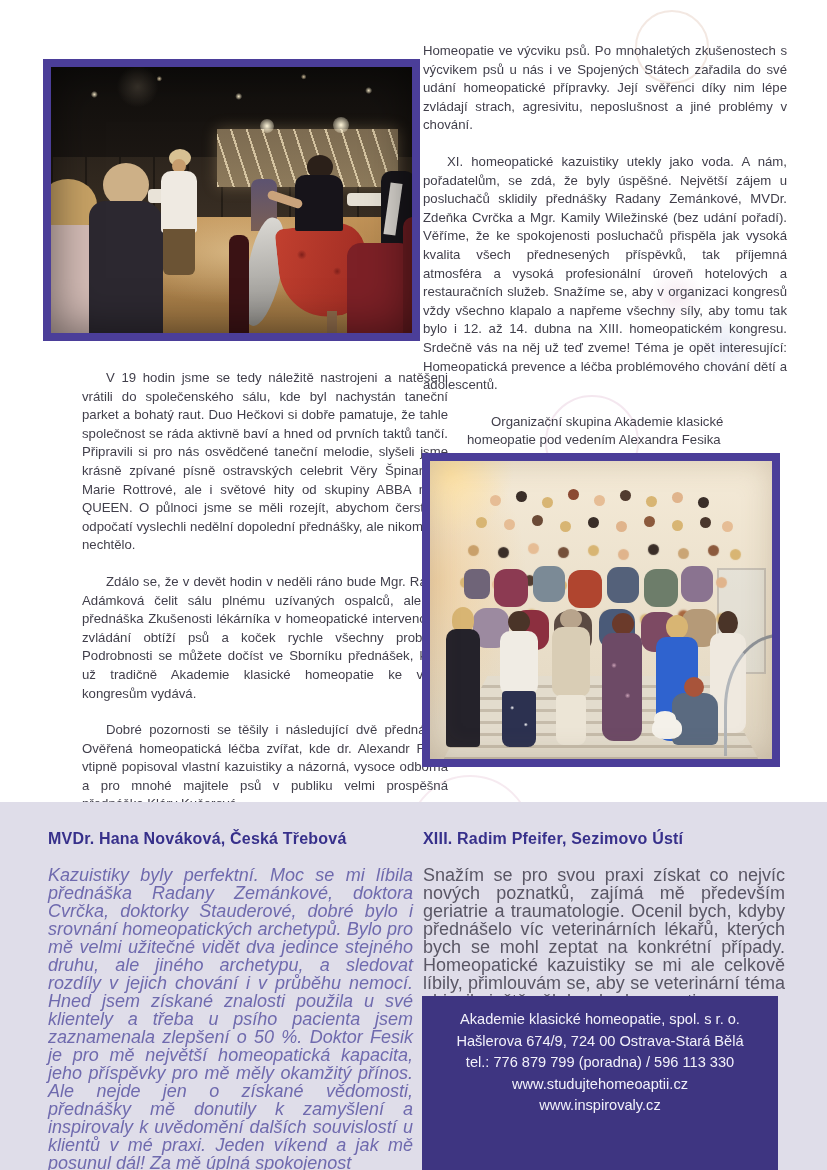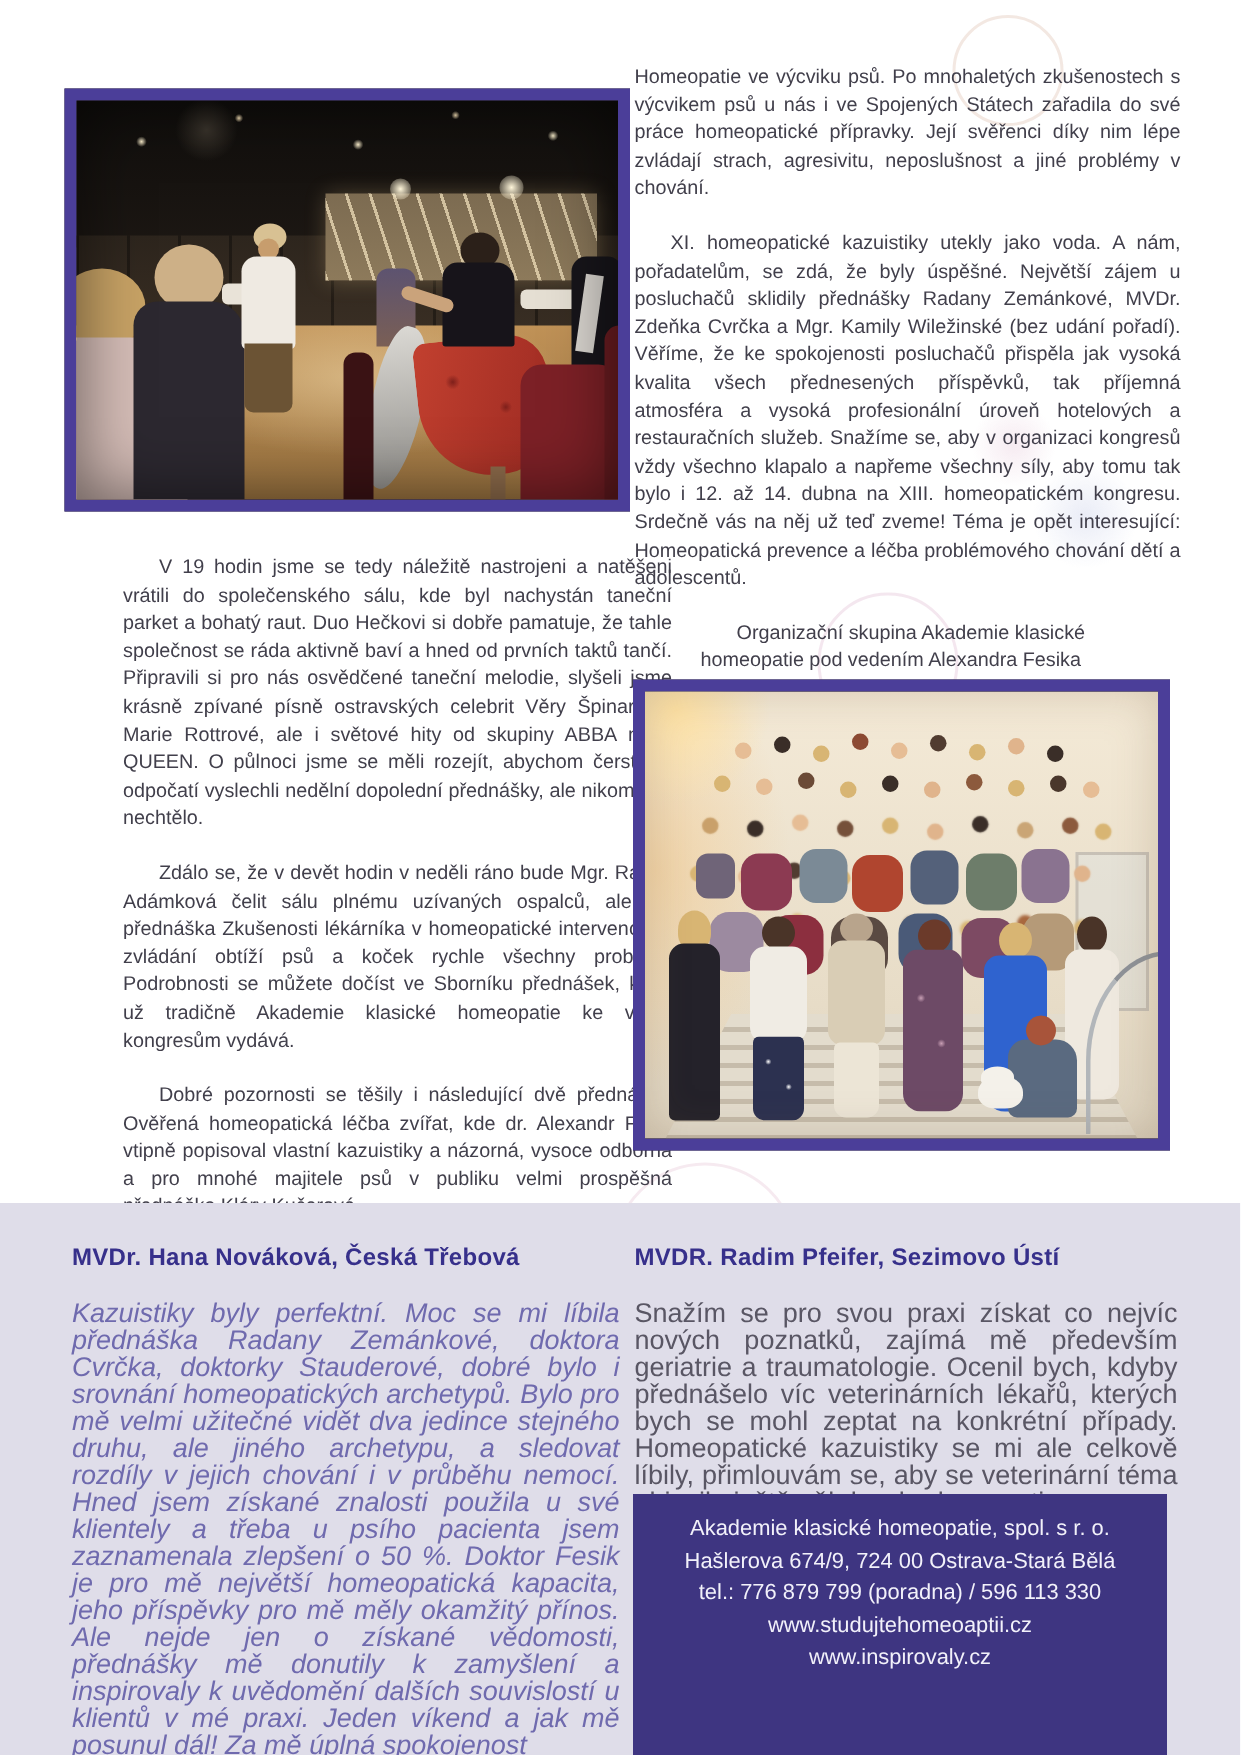--- a/index.html
+++ b/index.html
@@ -171,21 +171,21 @@
     <div class="p1-d-leg"></div>
     <div class="p1-r-figure"></div>
     <div class="p1-r-scarf"></div>
     <div class="p1-chairC"></div>
     <div class="p1-chairR"></div>
     <div class="p1-chairR2"></div>
     <div class="p1-vignette"></div>
   </figure>
 
   <div class="col right-col">
-    <p class="no-indent">Homeopatie ve výcviku psů. Po mnohaletých zkušenostech s výcvikem psů u nás i ve Spojených Státech zařadila do své práce homeopatické přípravky. Její svěřenci díky nim lépe zvládají strach, agresivitu, neposlušnost a jiné problémy v chování.</p>
+    <p class="no-indent">Homeopatie ve výcviku psů. Po mnohaletých zkušenostech s výcvikem psů u nás i ve Spojených Státech zařadila do své udání homeopatické přípravky. Její svěřenci díky nim lépe zvládají strach, agresivitu, neposlušnost a jiné problémy v chování.</p>
     <p>XI. homeopatické kazuistiky utekly jako voda. A nám, pořadatelům, se zdá, že byly úspěšné. Největší zájem u posluchačů sklidily přednášky Radany Zemánkové, MVDr. Zdeňka Cvrčka a Mgr. Kamily Wiležinské (bez udání pořadí). Věříme, že ke spokojenosti posluchačů přispěla jak vysoká kvalita všech přednesených příspěvků, tak příjemná atmosféra a vysoká profesionální úroveň hotelových a restauračních služeb. Snažíme se, aby v organizaci kongresů vždy všechno klapalo a napřeme všechny síly, aby tomu tak bylo i 12. až 14. dubna na XIII. homeopatickém kongresu. Srdečně vás na něj už teď zveme! Téma je opět interesující: Homeopatická prevence a léčba problémového chování dětí a adolescentů.</p>
     <p class="byline">Organizační skupina Akademie klasické homeopatie pod vedením Alexandra Fesika</p>
   </div>
 
   <div class="col left-col">
     <p>V 19 hodin jsme se tedy náležitě nastrojeni a natěšeni vrátili do společenského sálu, kde byl nachystán taneční parket a bohatý raut. Duo Hečkovi si dobře pamatuje, že tahle společnost se ráda aktivně baví a hned od prvních taktů tančí. Připravili si pro nás osvědčené taneční melodie, slyšeli jsme krásně zpívané písně ostravských celebrit Věry Špinarové, Marie Rottrové, ale i světové hity od skupiny ABBA nebo QUEEN. O půlnoci jsme se měli rozejít, abychom čerství a odpočatí vyslechli nedělní dopolední přednášky, ale nikomu se nechtělo.</p>
     <p>Zdálo se, že v devět hodin v neděli ráno bude Mgr. Radka Adámková čelit sálu plnému uzívaných ospalců, ale její přednáška Zkušenosti lékárníka v homeopatické intervenci při zvládání obtíží psů a koček rychle všechny probrala. Podrobnosti se můžete dočíst ve Sborníku přednášek, který už tradičně Akademie klasické homeopatie ke všem kongresům vydává.</p>
     <p>Dobré pozornosti se těšily i následující dvě přednášky, Ověřená homeopatická léčba zvířat, kde dr. Alexandr Fesik vtipně popisoval vlastní kazuistiky a názorná, vysoce odborná a pro mnohé majitele psů v publiku velmi prospěšná přednáška Kláry Kučerové,</p>
   </div>
 
@@ -212,21 +212,21 @@
     <div class="p2-crouch"></div>
     <div class="p2-crouch-head"></div>
     <div class="p2-dog"></div>
     <div class="p2-rail"></div>
     <div class="p2-vignette"></div>
   </figure>
 
   <div class="band"></div>
 
   <h2 class="t-heading left">MVDr. Hana Nováková, Česká Třebová</h2>
-  <h2 class="t-heading right">MVDR. Radim Pfeifer, Sezimovo Ústí</h2>
+  <h2 class="t-heading right">XIII. Radim Pfeifer, Sezimovo Ústí</h2>
 
   <div class="t-body left">Kazuistiky byly perfektní. Moc se mi líbila přednáška Radany Zemánkové, doktora Cvrčka, doktorky Stauderové, dobré bylo i srovnání homeopatických archetypů. Bylo pro mě velmi užitečné vidět dva jedince stejného druhu, ale jiného archetypu, a sledovat rozdíly v jejich chování i v průběhu nemocí. Hned jsem získané znalosti použila u své klientely a třeba u psího pacienta jsem zaznamenala zlepšení o 50 %. Doktor Fesik je pro mě největší homeopatická kapacita, jeho příspěvky pro mě měly okamžitý přínos. Ale nejde jen o získané vědomosti, přednášky mě donutily k zamyšlení a inspirovaly k uvědomění dalších souvislostí u klientů v mé praxi. Jeden víkend a jak mě posunul dál! Za mě úplná spokojenost</div>
   <div class="t-body right">Snažím se pro svou praxi získat co nejvíc nových poznatků, zajímá mě především geriatrie a traumatologie. Ocenil bych, kdyby přednášelo víc veterinárních lékařů, kterých bych se mohl zeptat na konkrétní případy. Homeopatické kazuistiky se mi ale celkově líbily, přimlouvám se, aby se veterinární téma objevilo ještě někdy v budoucnosti znovu.</div>
 
   <div class="contact-box">
     <div>Akademie klasické homeopatie, spol. s r. o.</div>
     <div>Hašlerova 674/9, 724 00 Ostrava-Stará Bělá</div>
     <div>tel.: 776 879 799 (poradna) / 596 113 330</div>
     <div>www.studujtehomeoaptii.cz</div>
     <div>www.inspirovaly.cz</div>

